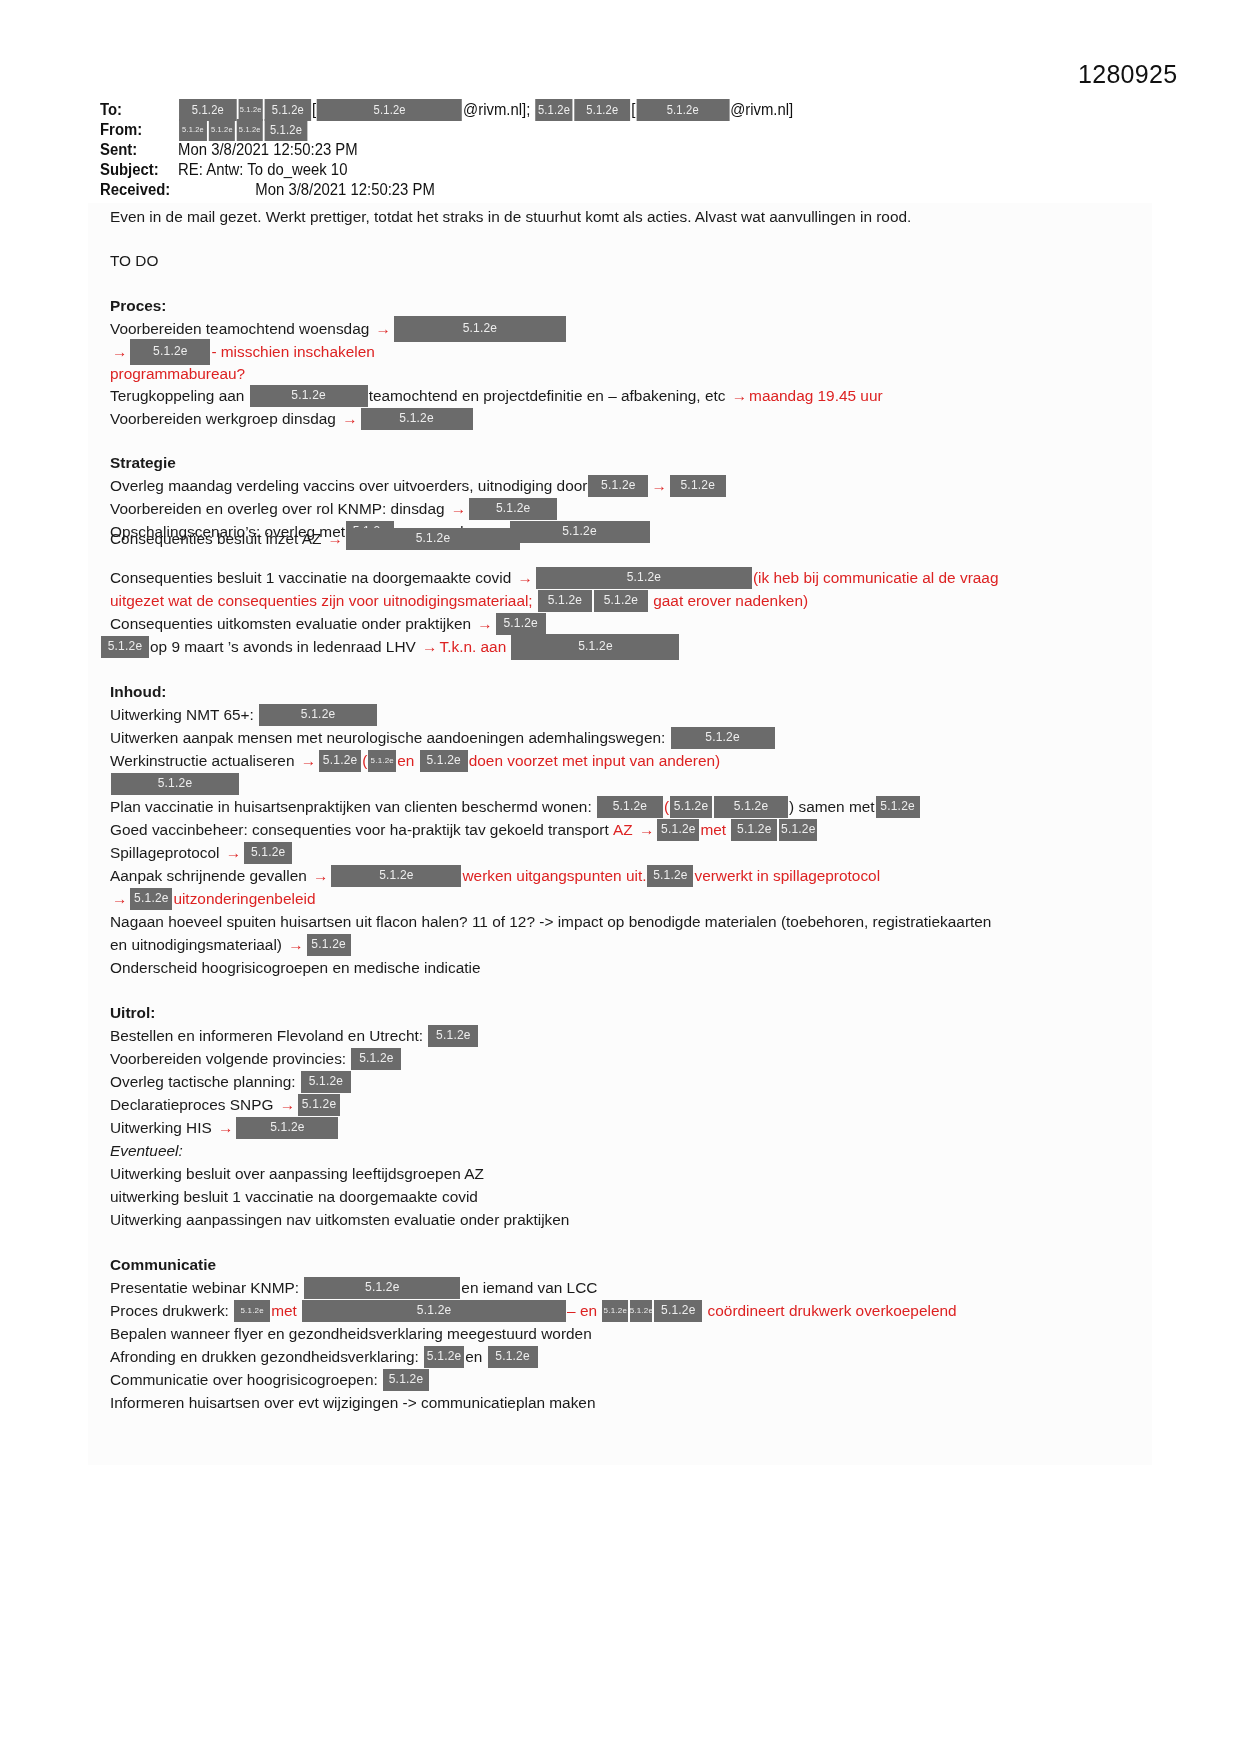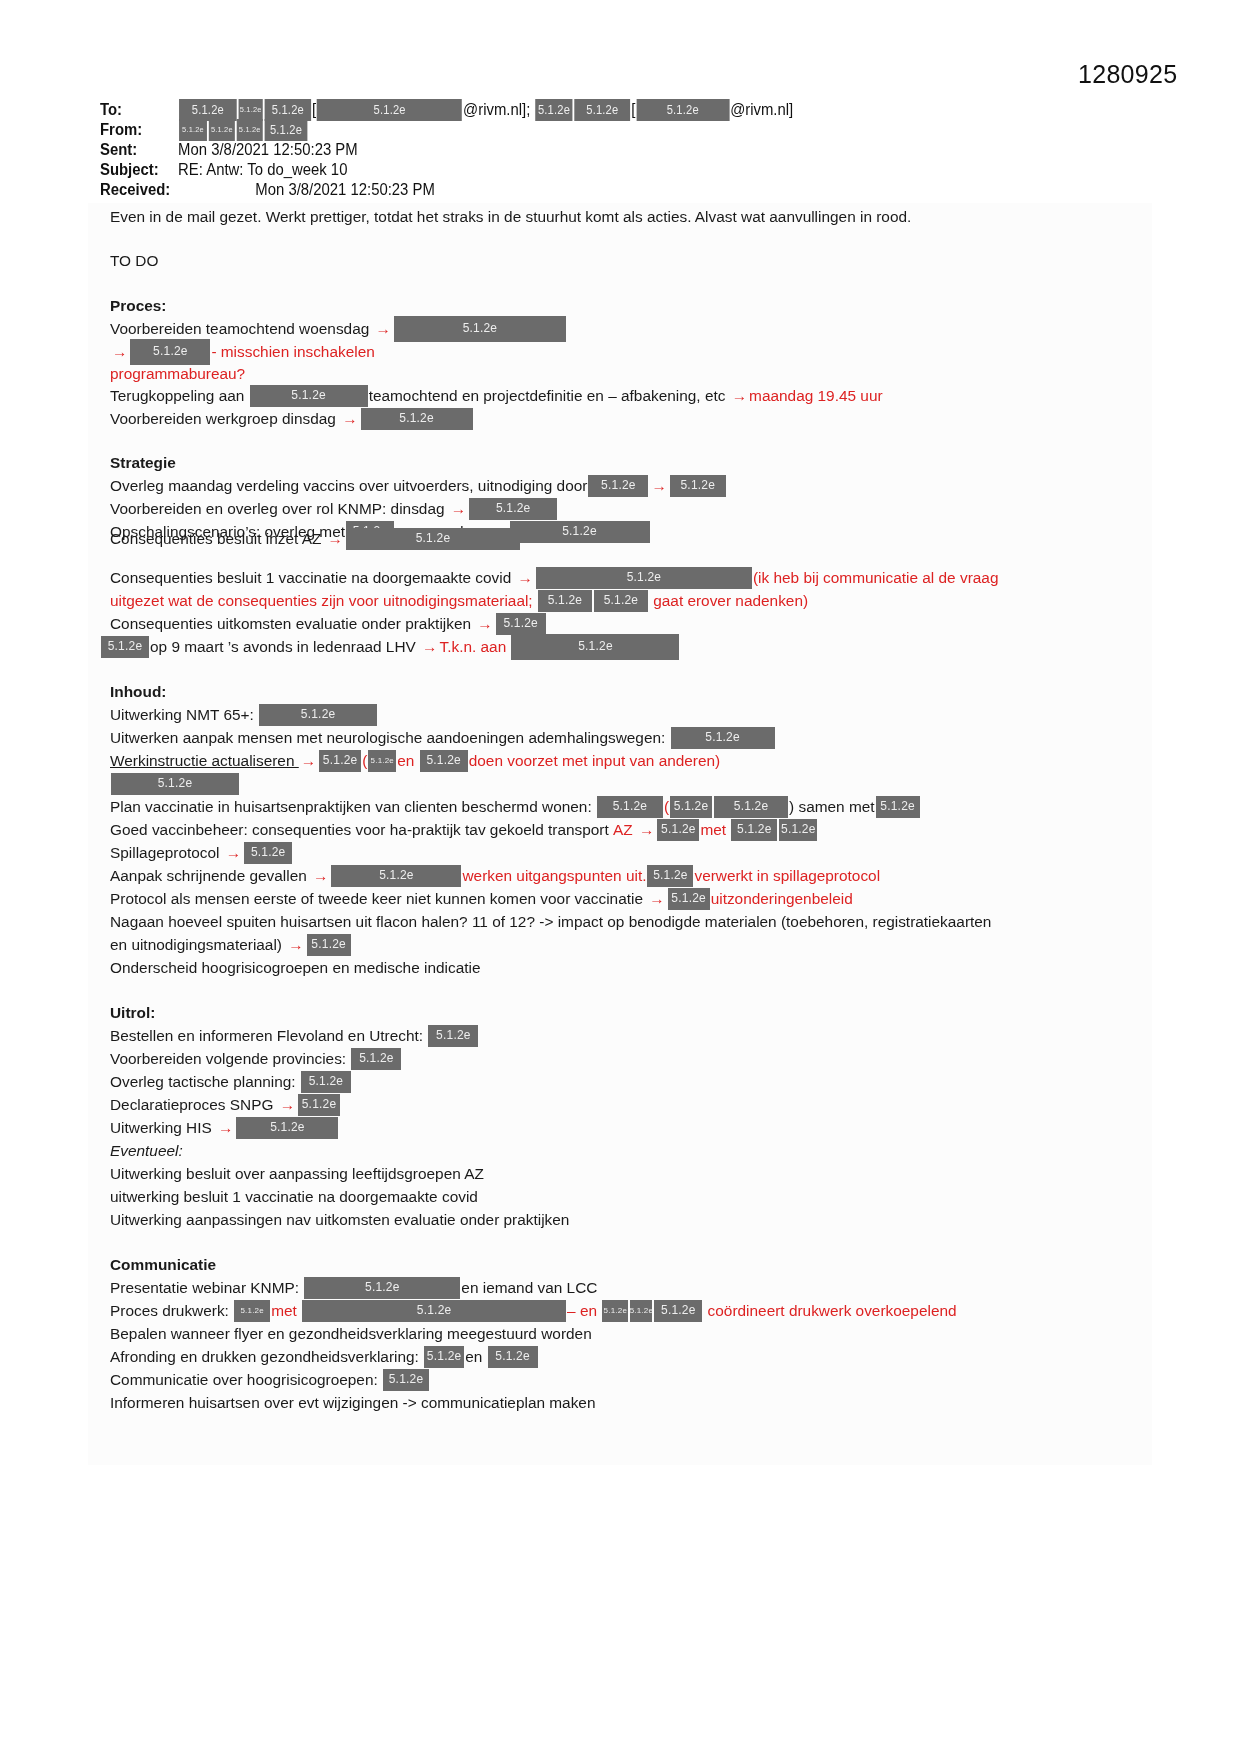--- a/index.html
+++ b/index.html
@@ -157,21 +157,21 @@
     </div>
     <div class="line" style="top: 703px;">
       <span style="white-space: pre;">Uitwerking NMT 65+: </span>
       <span class="redact" style="width: 118px; white-space: pre;">5.1.2e</span>
     </div>
     <div class="line" style="top: 726px;">
       <span style="white-space: pre;">Uitwerken aanpak mensen met neurologische aandoeningen ademhalingswegen: </span>
       <span class="redact" style="width: 104px; white-space: pre;">5.1.2e</span>
     </div>
     <div class="line" style="top: 749px;">
-      <span style="white-space: pre; text-decoration: underline;">Werkinstructie actualiseren </span>
+      <span style="white-space: pre;">Werkinstructie actualiseren </span>
       <span class="arrow" style="white-space: pre;">→</span>
       <span class="redact" style="width: 42px; white-space: pre;">5.1.2e</span>
       <span class="red" style="white-space: pre;">(</span>
       <span class="redact sm" style="width: 28px; white-space: pre;">5.1.2e</span>
       <span class="red" style="white-space: pre;">en </span>
       <span class="redact" style="width: 48px; white-space: pre;">5.1.2e</span>
       <span class="red" style="white-space: pre;">doen voorzet met input van anderen)</span>
     </div>
     <div class="line" style="top: 772px;">
       <span class="redact" style="width: 128px; white-space: pre;">5.1.2e</span>
@@ -201,21 +201,20 @@
     </div>
     <div class="line" style="top: 864px;">
       <span style="white-space: pre;">Aanpak schrijnende gevallen </span>
       <span class="arrow" style="white-space: pre;">→</span>
       <span class="redact" style="width: 130px; white-space: pre;">5.1.2e</span>
       <span class="red" style="white-space: pre;">werken uitgangspunten uit.</span>
       <span class="redact" style="width: 46px; white-space: pre;">5.1.2e</span>
       <span class="red" style="white-space: pre;">verwerkt in spillageprotocol</span>
     </div>
     <div class="line" style="top: 887px;">
-      <span style="white-space: pre;">Protocol als mensen eerste of tweede keer niet kunnen komen voor vaccinatie </span>
       <span class="arrow" style="white-space: pre;">→</span>
       <span class="redact" style="width: 42px; white-space: pre;">5.1.2e</span>
       <span class="red" style="white-space: pre;">uitzonderingenbeleid</span>
     </div>
     <div class="line" style="top: 910px;">
       <span style="white-space: pre;">Nagaan hoeveel spuiten huisartsen uit flacon halen? 11 of 12? -&gt; impact op benodigde materialen (toebehoren, registratiekaarten</span>
     </div>
     <div class="line" style="top: 933px;">
       <span style="white-space: pre;">en uitnodigingsmateriaal) </span>
       <span class="arrow" style="white-space: pre;">→</span>

